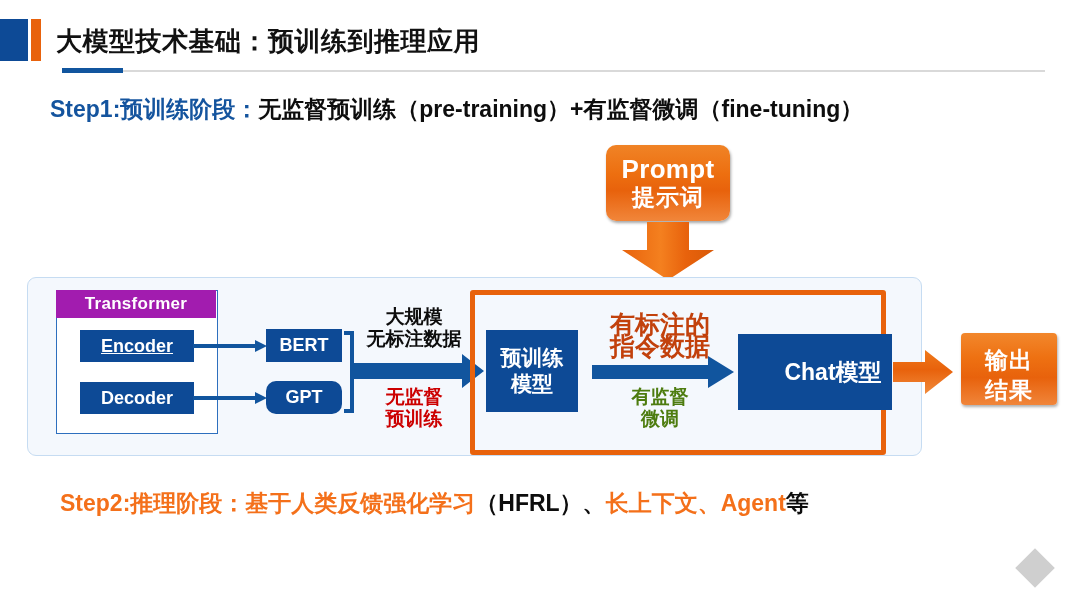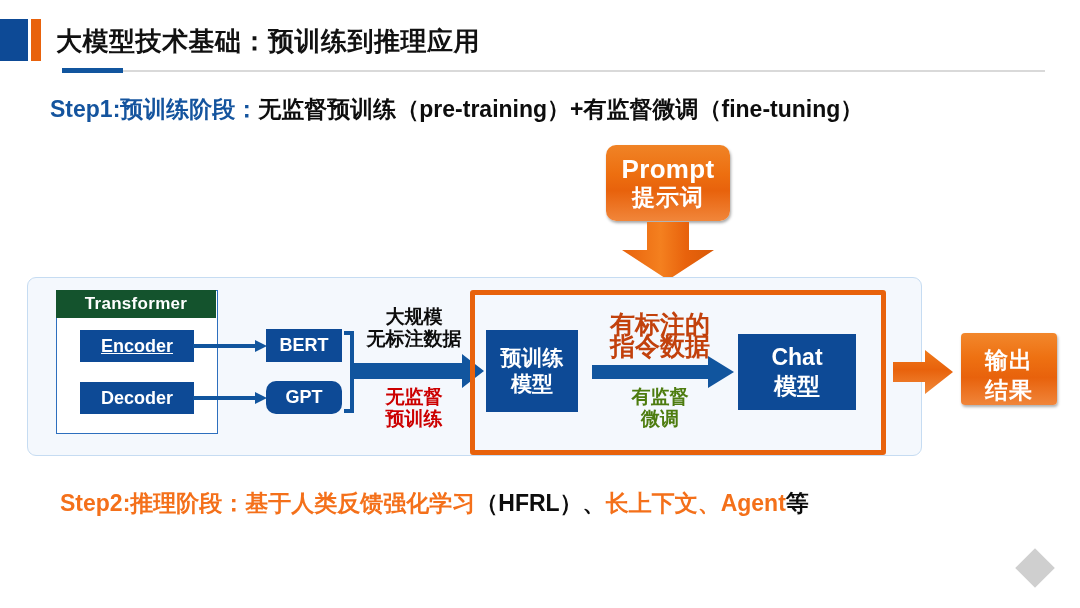--- a/index.html
+++ b/index.html
@@ -50,32 +50,32 @@
   
   .panel{
     position:absolute;left:27px;top:277px;width:893px;height:177px;
     background:#f4f8fd;border:1px solid #c6dcf2;border-radius:9px;
   }
 
   
   .tf-group{position:absolute;left:56px;top:290px;width:160px;height:142px;
     background:#ffffff;border:1px solid #2d6fbe;}
   .tf-head{position:absolute;left:56px;top:290px;width:160px;height:28px;
-    background:#14532d;color:#fff;font-size:17px;font-weight:bold;
+    background:#a21caf;color:#fff;font-size:17px;font-weight:bold;
     display:flex;align-items:center;justify-content:center;letter-spacing:.3px;}
   .blue-box{
     position:absolute;background:#0d4a96;color:#ffffff;font-weight:bold;
     display:flex;align-items:center;justify-content:center;text-align:center;
   }
   #box-encoder{left:80px;top:330px;width:114px;height:32px;font-size:18px;text-decoration:underline;}
   #box-decoder{left:80px;top:382px;width:114px;height:32px;font-size:18px;}
   #box-bert{left:266px;top:329px;width:76px;height:33px;font-size:18px;}
   #box-gpt{left:266px;top:381px;width:76px;height:33px;font-size:18px;border-radius:10px;}
   #box-pretrain{left:486px;top:330px;width:92px;height:82px;font-size:21px;flex-direction:column;line-height:26px;}
-  #box-chat{left:738px;top:334px;width:118px;height:76px;font-size:23px;flex-direction:column;line-height:29px;}
+  #box-chat{left:738px;top:334px;width:118px;height:76px;font-size:23px;flex-direction:row;line-height:29px;padding-left:36px;}
 
   .thin-arrow{position:absolute;}
 
   
   .block-arrow{position:absolute;}
 
   
   .dlabel{position:absolute;text-align:center;font-weight:bold;line-height:22px;white-space:nowrap;}
   #lbl-unlabeled{left:352px;top:306px;width:124px;font-size:19px;color:#0d0d0d;}
   #lbl-unsup{left:352px;top:386px;width:124px;font-size:19px;color:#cc0000;}

